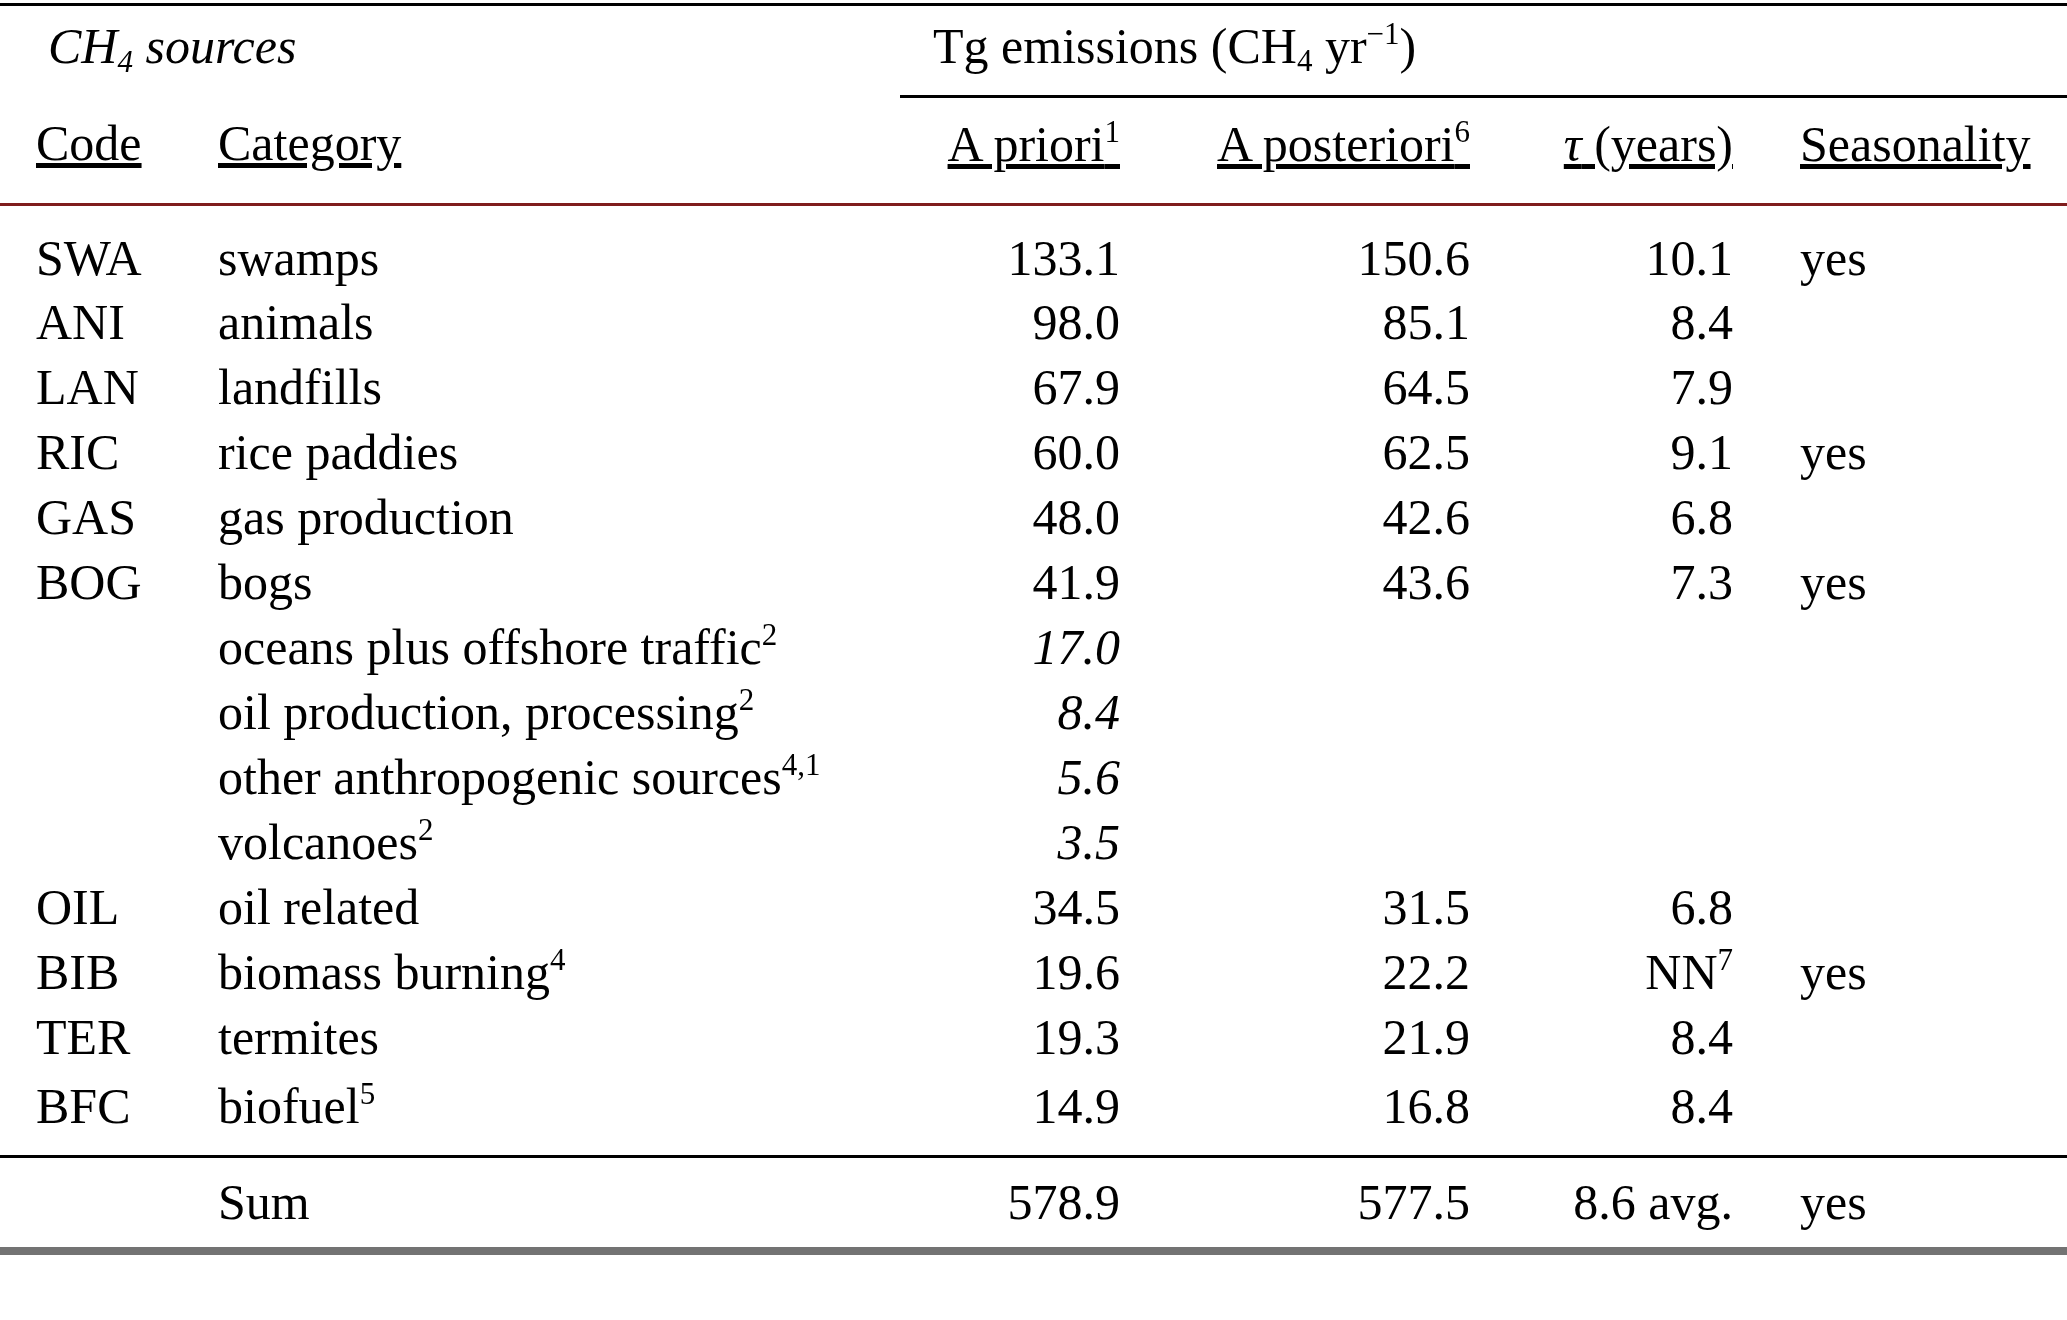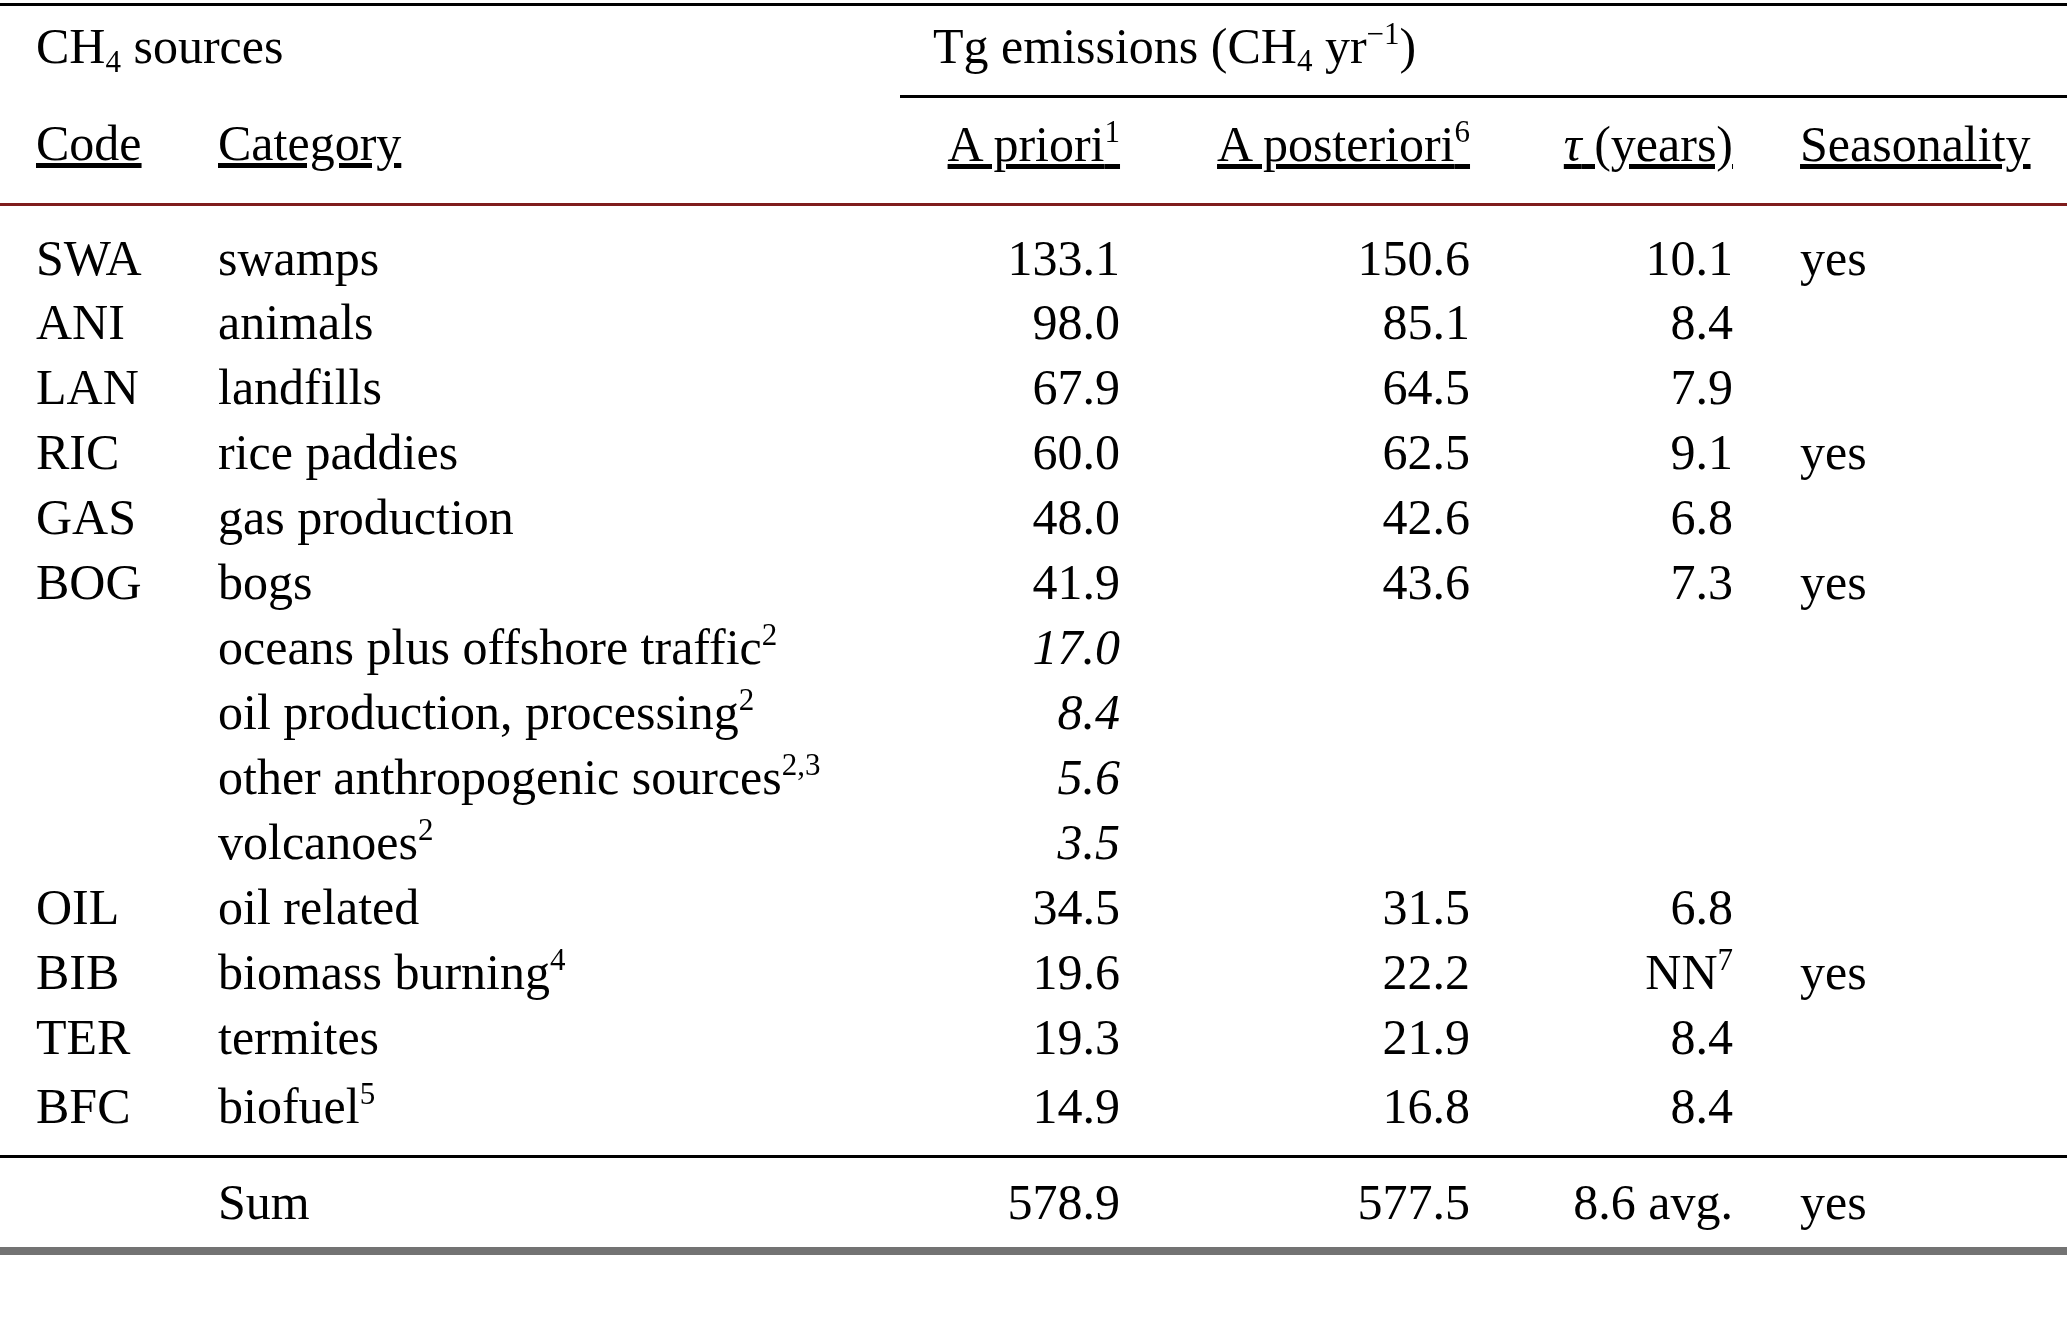--- a/index.html
+++ b/index.html
@@ -25,21 +25,21 @@
   col.c-cat  { width: 682px; }
   col.c-ap   { width: 220px; }
   col.c-apo  { width: 350px; }
   col.c-tau  { width: 263px; }
   col.c-seas { width: 334px; }
 
   td { padding: 0; font-weight: normal; text-align: left; vertical-align: middle; white-space: nowrap; }
 
   
   tr.group-row td { height: 92px; padding-bottom: 10px; }
-  td.gh-sources { padding-left: 36px; }
+  td.gh-sources { padding-left: 48px; font-style: italic; }
   td.gh-emissions { border-bottom: 3px solid #000; padding-left: 33px; font-family: Liberation Serif, serif; }
 
   
   tr.colhead-row td { height: 108px; padding-bottom: 14px; border-bottom: 3px solid #7f1d1d; text-decoration: underline; }
 
   
   .col-code { padding-left: 36px; }
   .num { text-align: right; }
   .col-seas { padding-left: 67px; }
 
@@ -143,21 +143,21 @@
         <tr class="subrow">
     <td class="col-code"><span></span></td>
     <td><span>oil production, processing</span><span class="sp">2</span></td>
     <td class="num cell-apriori"><span>8.4</span></td>
     <td class="num"><span></span></td>
     <td class="num"><span></span><span class="sp"></span></td>
     <td class="col-seas"><span></span></td>
   </tr>
         <tr class="subrow">
     <td class="col-code"><span></span></td>
-    <td><span>other anthropogenic sources</span><span class="sp">2,3</span></td>
+    <td><span>other anthropogenic sources</span><span class="sp">4,1</span></td>
     <td class="num cell-apriori"><span>5.6</span></td>
     <td class="num"><span></span></td>
     <td class="num"><span></span><span class="sp"></span></td>
     <td class="col-seas"><span></span></td>
   </tr>
         <tr class="subrow">
     <td class="col-code"><span></span></td>
     <td><span>volcanoes</span><span class="sp">2</span></td>
     <td class="num cell-apriori"><span>3.5</span></td>
     <td class="num"><span></span></td>

